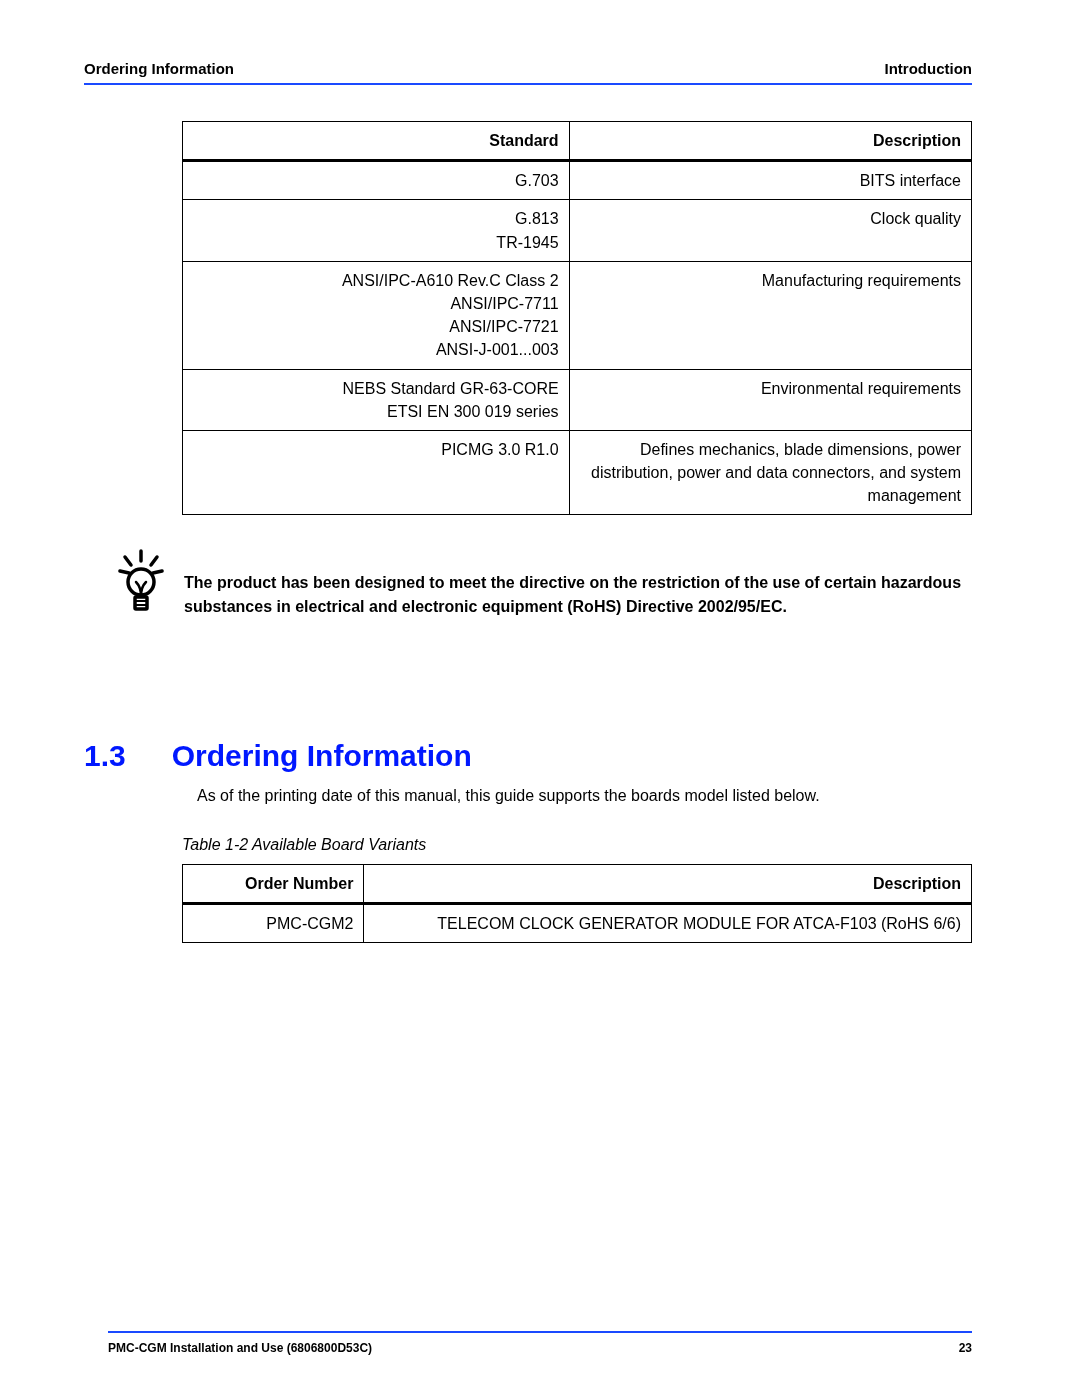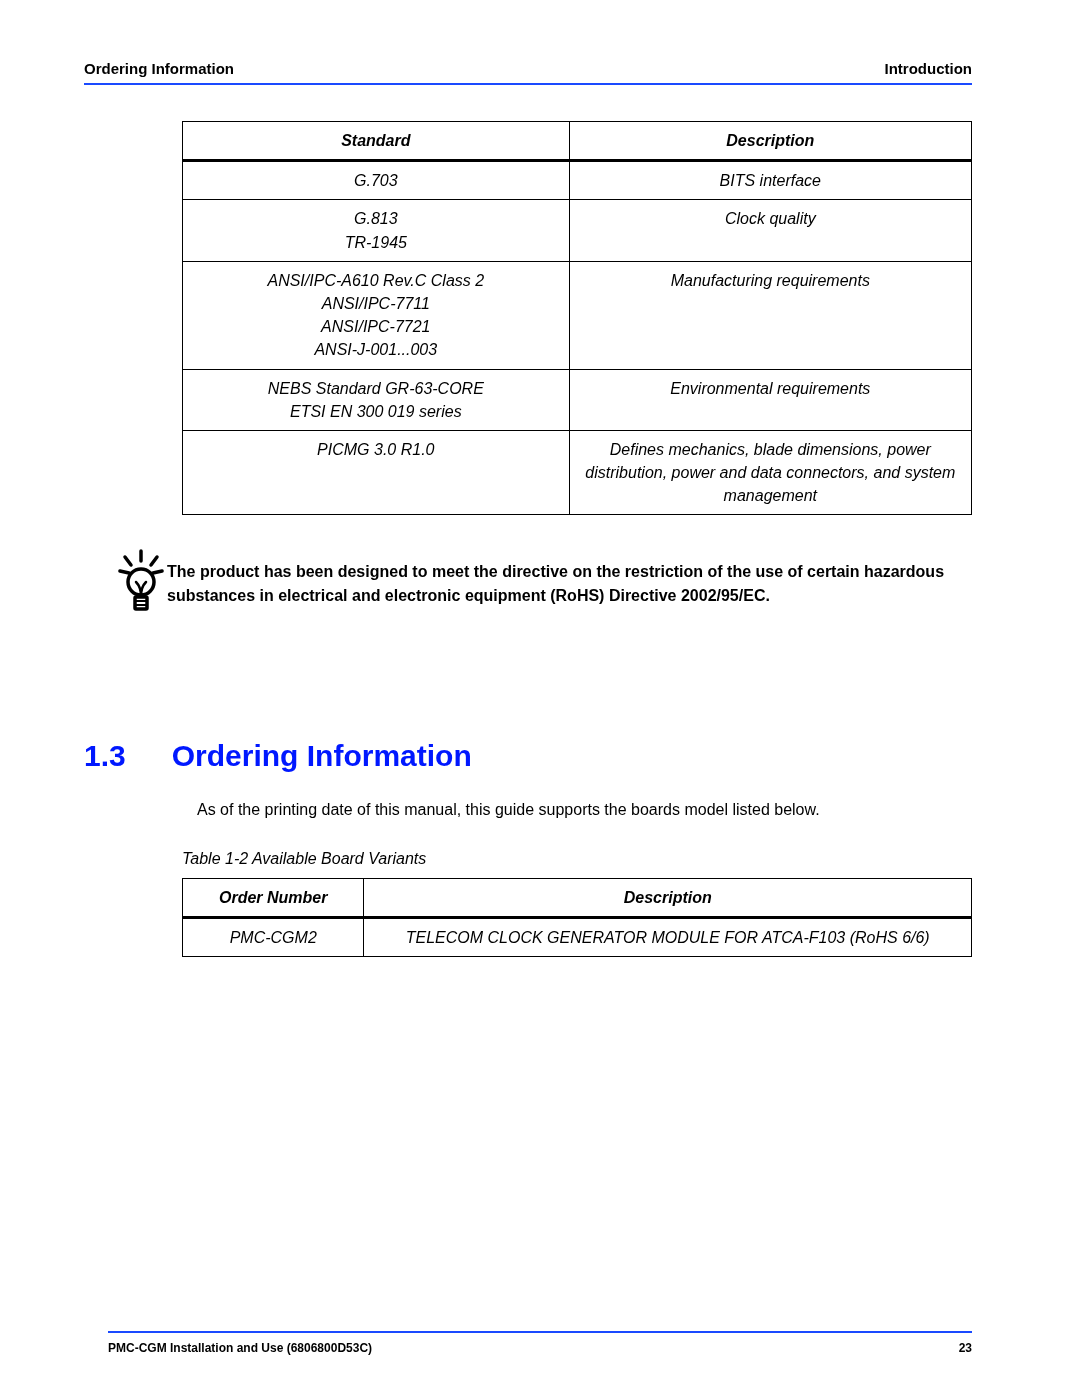--- a/index.html
+++ b/index.html
@@ -34,50 +34,49 @@
     margin-left: 98px;
   }
   table.std {
     border-collapse: collapse;
     width: 100%;
     font-size: 16px;
   }
   table.std th, table.std td {
     border: 1px solid #000;
     padding: 7px 10px;
-    text-align: center;
+    text-align: right;
     vertical-align: top;
     line-height: 1.45;
-    font-style: italic;
   }
   table.std th {
     font-weight: bold;
     border-bottom: 3px solid #000;
   }
   table.t1 th:first-child, table.t1 td:first-child { width: 49%; }
   table.t2 th:first-child, table.t2 td:first-child { width: 23%; }
   .note-row {
     display: flex;
-    align-items: center;
-    gap: 3px;
+    align-items: flex-end;
+    gap: 20px;
     margin: 34px 0 0 34px;
   }
   .note-icon svg { width: 46px; height: 66px; }
   .note-text {
     font-weight: bold;
     font-size: 16px;
     line-height: 1.5;
     flex: 1;
   }
   .sec-row {
     display: flex;
     align-items: baseline;
     gap: 46px;
     margin-top: 120px;
-    margin-bottom: 26px;
+    margin-bottom: 12px;
   }
   .sec-num {
     font-size: 30px;
     font-weight: bold;
     color: #0018ff;
   }
   .sec-title {
     font-size: 30px;
     font-weight: bold;
     color: #0018ff;

